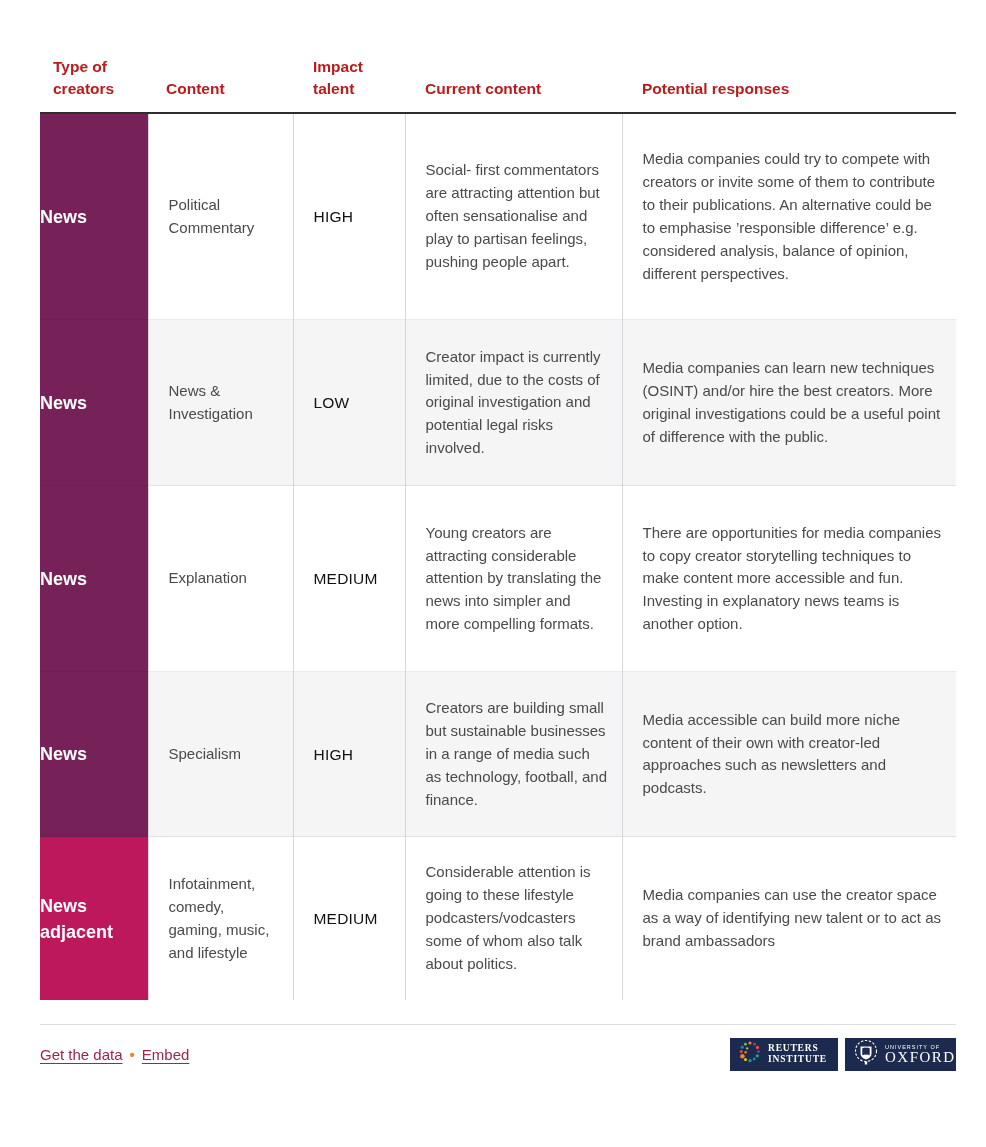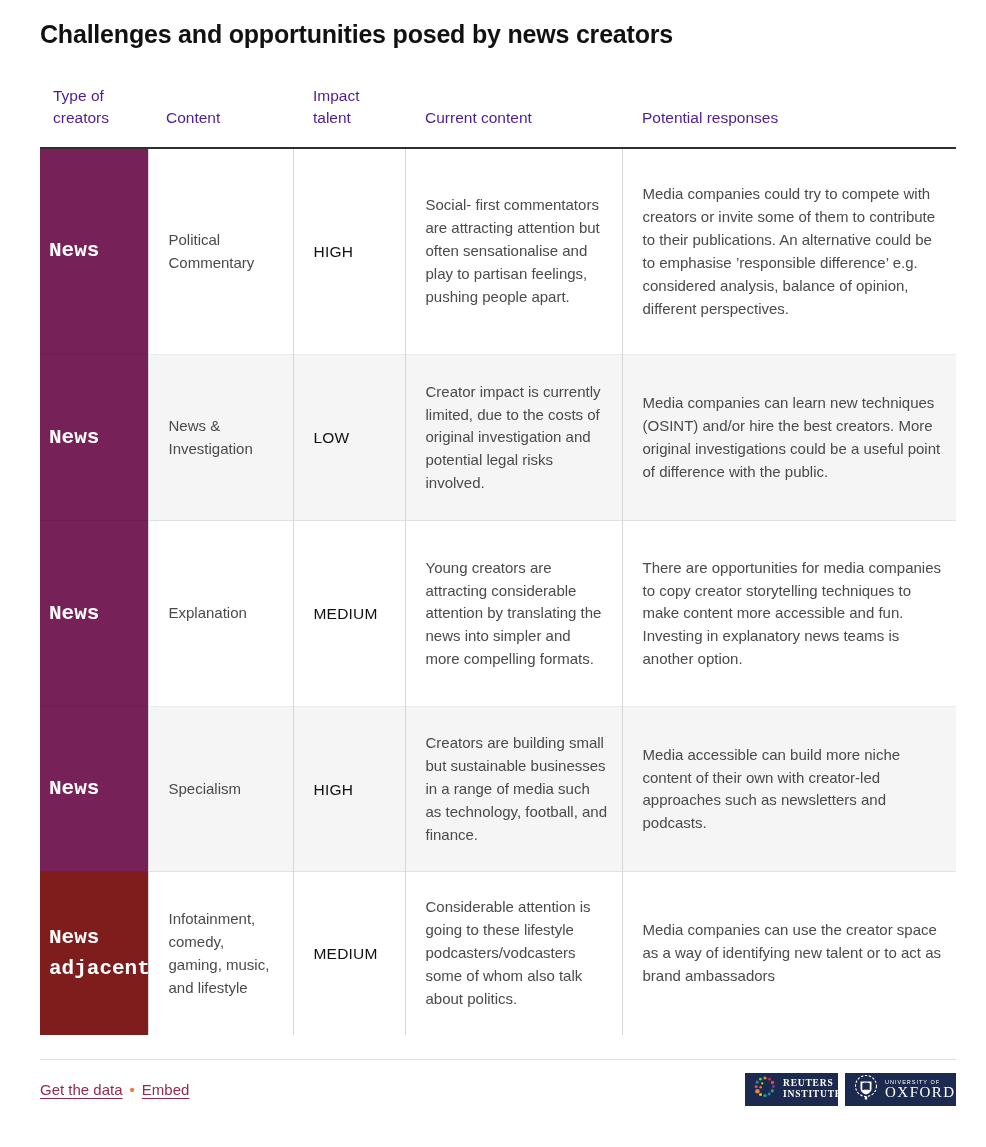--- a/index.html
+++ b/index.html
@@ -30,48 +30,47 @@
   col.c1 { width: 108px; }
   col.c2 { width: 145px; }
   col.c3 { width: 112px; }
   col.c4 { width: 217px; }
   col.c5 { width: 334px; }
 
   thead th {
     text-align: left;
     vertical-align: bottom;
     font-size: 15.5px;
-    font-weight: 400;
-    color: #4c1d95;
+    font-weight: 700;
+    color: #b91c1c;
     line-height: 1.45;
-    padding: 0 12px 17px 20px;
+    padding: 0 12px 11px 20px;
   }
   thead th:first-child { padding-left: 13px; }
   thead th:nth-child(2) { padding-left: 18px; }
   thead tr { border-bottom: 2px solid #2e2e2e; }
 
   tbody td {
     vertical-align: middle;
     font-size: 15px;
     line-height: 1.53;
     color: #4a4a4a;
     padding: 14px 14px 14px 20px;
     border-left: 1px solid #d6d6da;
   }
   tbody td:first-child { border-left: none; }
   tbody tr + tr td { border-top: 1px solid rgba(0,0,0,0.08); }
   tbody tr:nth-child(even) td { background-color: #f5f5f5; }
 
   td.type-cell {
     color: #ffffff;
     font-weight: 700;
-    font-size: 21px;
-    padding-left: 9px;
+    font-size: 18px;
+    padding-left: 0;
     line-height: 1.45;
-    font-family: Liberation Mono, monospace;
   }
   tbody tr:nth-child(even) td.type-cell { background-color: inherit; }
   td.content-cell { padding-left: 20px; }
   td.impact-cell {
     color: #111111;
     font-weight: 400;
     font-size: 15.5px;
     letter-spacing: 0.2px;
   }
   tr.r1 { height: 207px; }
@@ -106,21 +105,21 @@
   .logos { display: flex; gap: 7px; align-items: center; }
   .logo-box {
     background: #1b2a4e;
     height: 33px;
     display: flex;
     align-items: center;
     padding: 0 9px;
     gap: 7px;
     cursor: pointer;
   }
-  .reuters-box { width: 93px; }
+  .reuters-box { width: 108px; }
   .oxford-box { width: 111px; }
   .reuters-text {
     color: #fff;
     font-family: "Liberation Serif", serif;
     font-size: 9.5px;
     font-weight: 700;
     letter-spacing: 0.8px;
     line-height: 1.2;
     white-space: nowrap;
   }
@@ -139,21 +138,20 @@
     letter-spacing: 1.5px;
     line-height: 1.05;
     white-space: nowrap;
   }
 </style>
 </head>
 <body>
 
 <div class="page">
 
-  <h1 class="chart-title">Challenges and opportunities posed by news creators</h1>
 
   <table class="creators">
     <colgroup>
       <col class="c1">
         <col class="c2">
         <col class="c3">
         <col class="c4">
         <col class="c5">
     </colgroup>
     <thead>
@@ -188,21 +186,21 @@
         <td>There are opportunities for media companies to copy creator storytelling techniques to make content more accessible and fun. Investing in explanatory news teams is another option.</td>
       </tr>
       <tr class="r4">
         <td class="type-cell" style="background-color: rgb(119, 33, 89);">News</td>
         <td class="content-cell">Specialism</td>
         <td class="impact-cell">HIGH</td>
         <td>Creators are building small but sustainable businesses in a range of media such as technology, football, and finance.</td>
         <td>Media accessible can build more niche content of their own with creator-led approaches such as newsletters and podcasts.</td>
       </tr>
       <tr class="r5">
-        <td class="type-cell" style="background-color: #7f1d1d;">News adjacent</td>
+        <td class="type-cell" style="background-color: #be185d;">News adjacent</td>
         <td class="content-cell">Infotainment, comedy, gaming, music, and lifestyle</td>
         <td class="impact-cell">MEDIUM</td>
         <td>Considerable attention is going to these lifestyle podcasters/vodcasters some of whom also talk about politics.</td>
         <td>Media companies can use the creator space as a way of identifying new talent or to act as brand ambassadors</td>
       </tr>
     </tbody>
   </table>
 
   <hr class="footer-rule">
 

